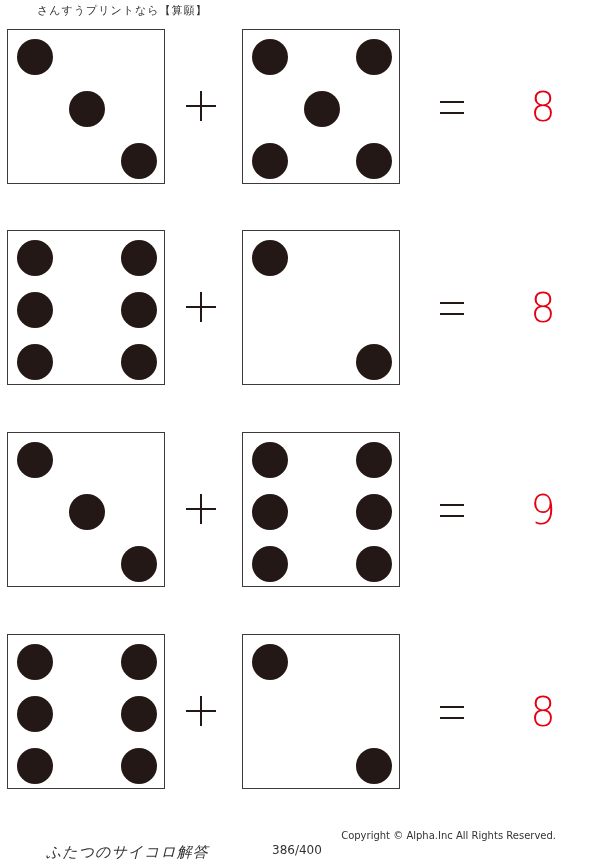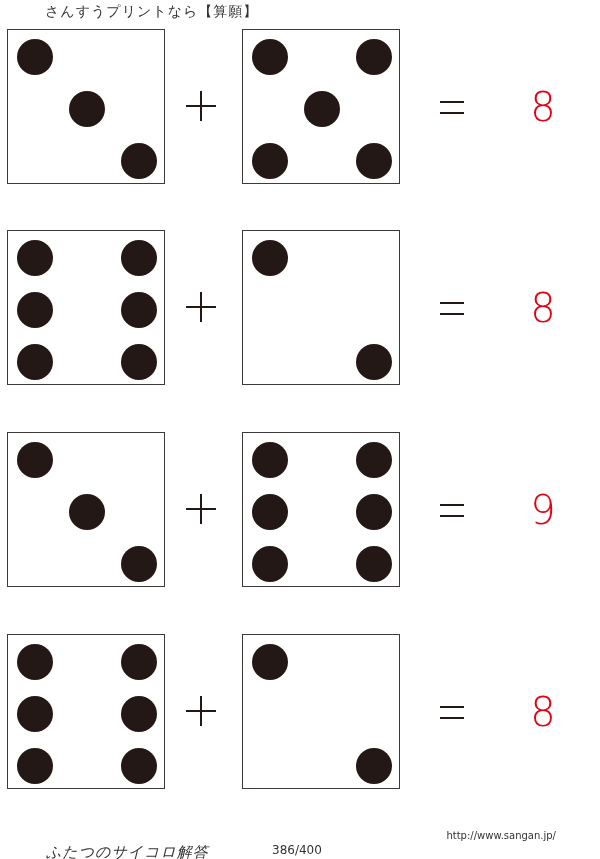--- a/index.html
+++ b/index.html
@@ -1,18 +1,18 @@
 <!DOCTYPE html>
 <html><head>
 <meta charset="utf-8">
 <style>
   html, body { margin: 0; padding: 0; background: #ffffff; }
   body { width: 600px; height: 859px; position: relative; overflow: hidden;
          font-family: "DejaVu Sans", sans-serif; color: #231815; }
-  .header { position: absolute; left: 45px; top: 3px; font-size: 14px; letter-spacing: 1px; color: #333; }
+  .header { position: absolute; left: 37px; top: 3px; font-size: 11px; letter-spacing: 1px; color: #333; }
   .row { position: absolute; left: 0; width: 600px; height: 158px; }
   .die { position: absolute; top: 0; width: 156px; height: 153px; border: 1.5px solid #3e3a39; background: #fff; box-sizing: content-box; }
   .die.left { left: 7px; }
   .die.right { left: 242px; }
   .pip { position: absolute; width: 36px; height: 36px; border-radius: 50%; background: #231815; transform: translate(-50%, -50%); }
   .op { position: absolute; font-size: 40px; font-weight: 200; color: #231815; line-height: 1; }
   .plus { left: 186px; top: 56px; }
   .plus .h { position: absolute; left: 0; top: 20px; width: 30px; height: 2px; background: #231815; }
   .plus .v { position: absolute; left: 14px; top: 6px; width: 2px; height: 30px; background: #231815; }
   .eq { left: 440px; top: 72px; width: 24px; height: 16px; }
@@ -120,14 +120,14 @@
         <div class="l" style="top:0"></div>
         <div class="l" style="top:11px"></div>
       </div>
       <div class="answer">8</div>
     </div>
   </div>
 
 <div class="footer-left">ふたつのサイコロ解答</div>
 <div class="footer-page">386/400</div>
 <div class="footer-copy">
-  <div>http://www.sangan.jp/</div>
+  <div>Copyright ©  Alpha.Inc All Rights Reserved.</div>
 </div>
 
 </body></html>

